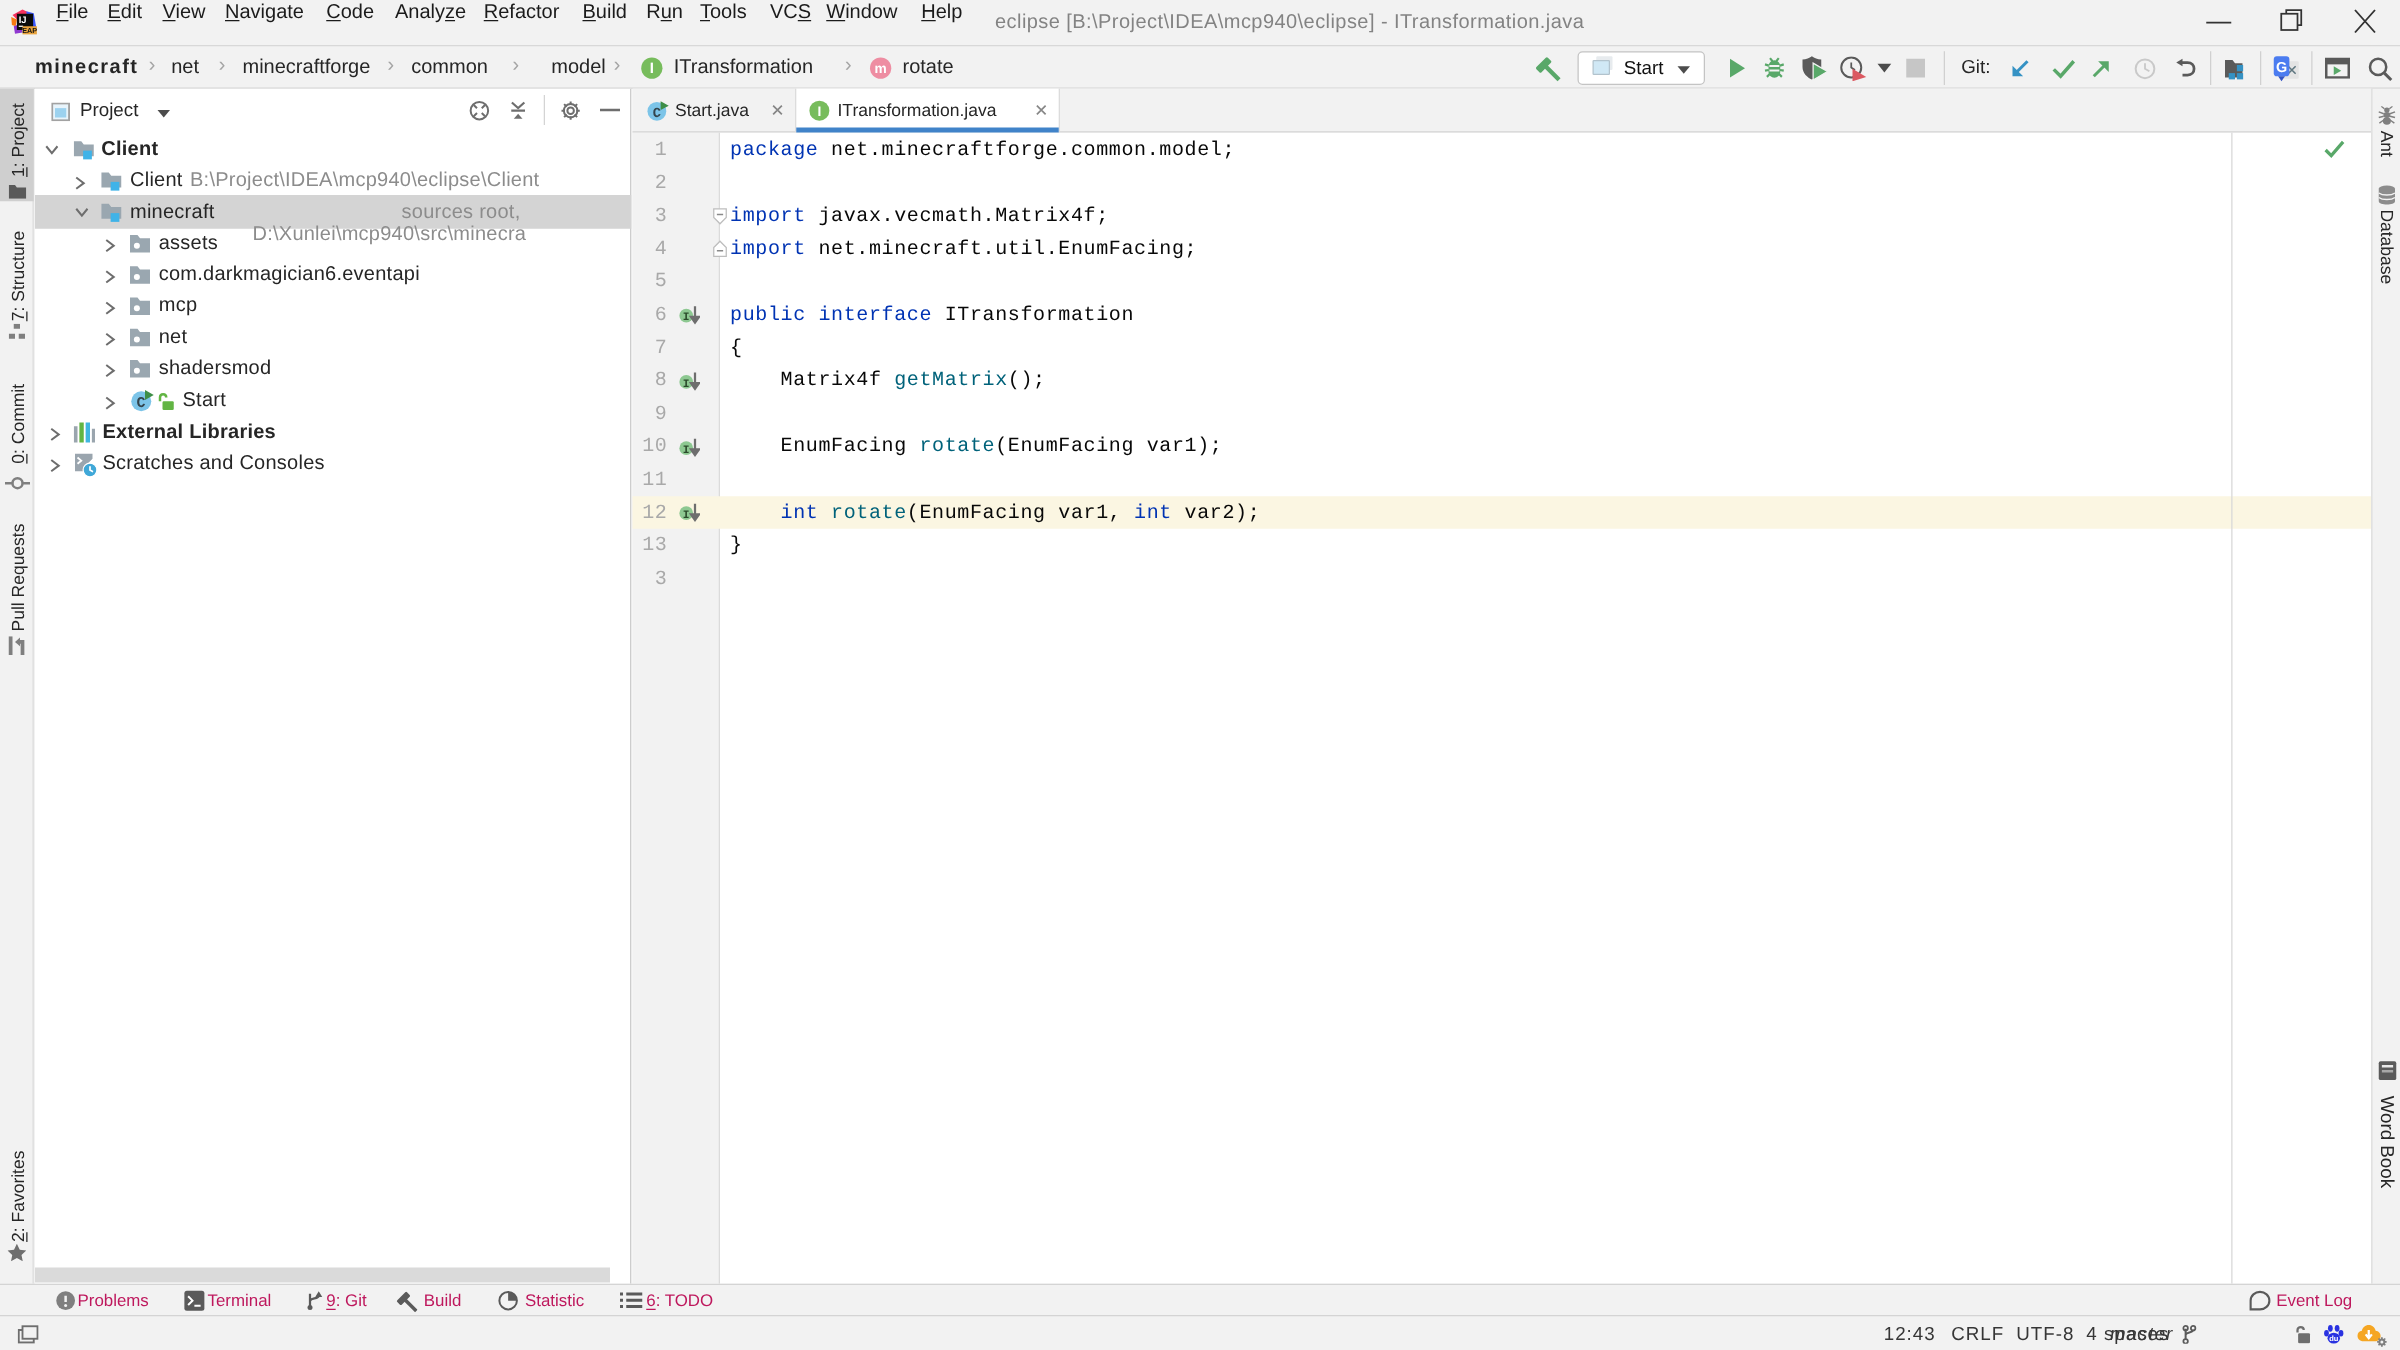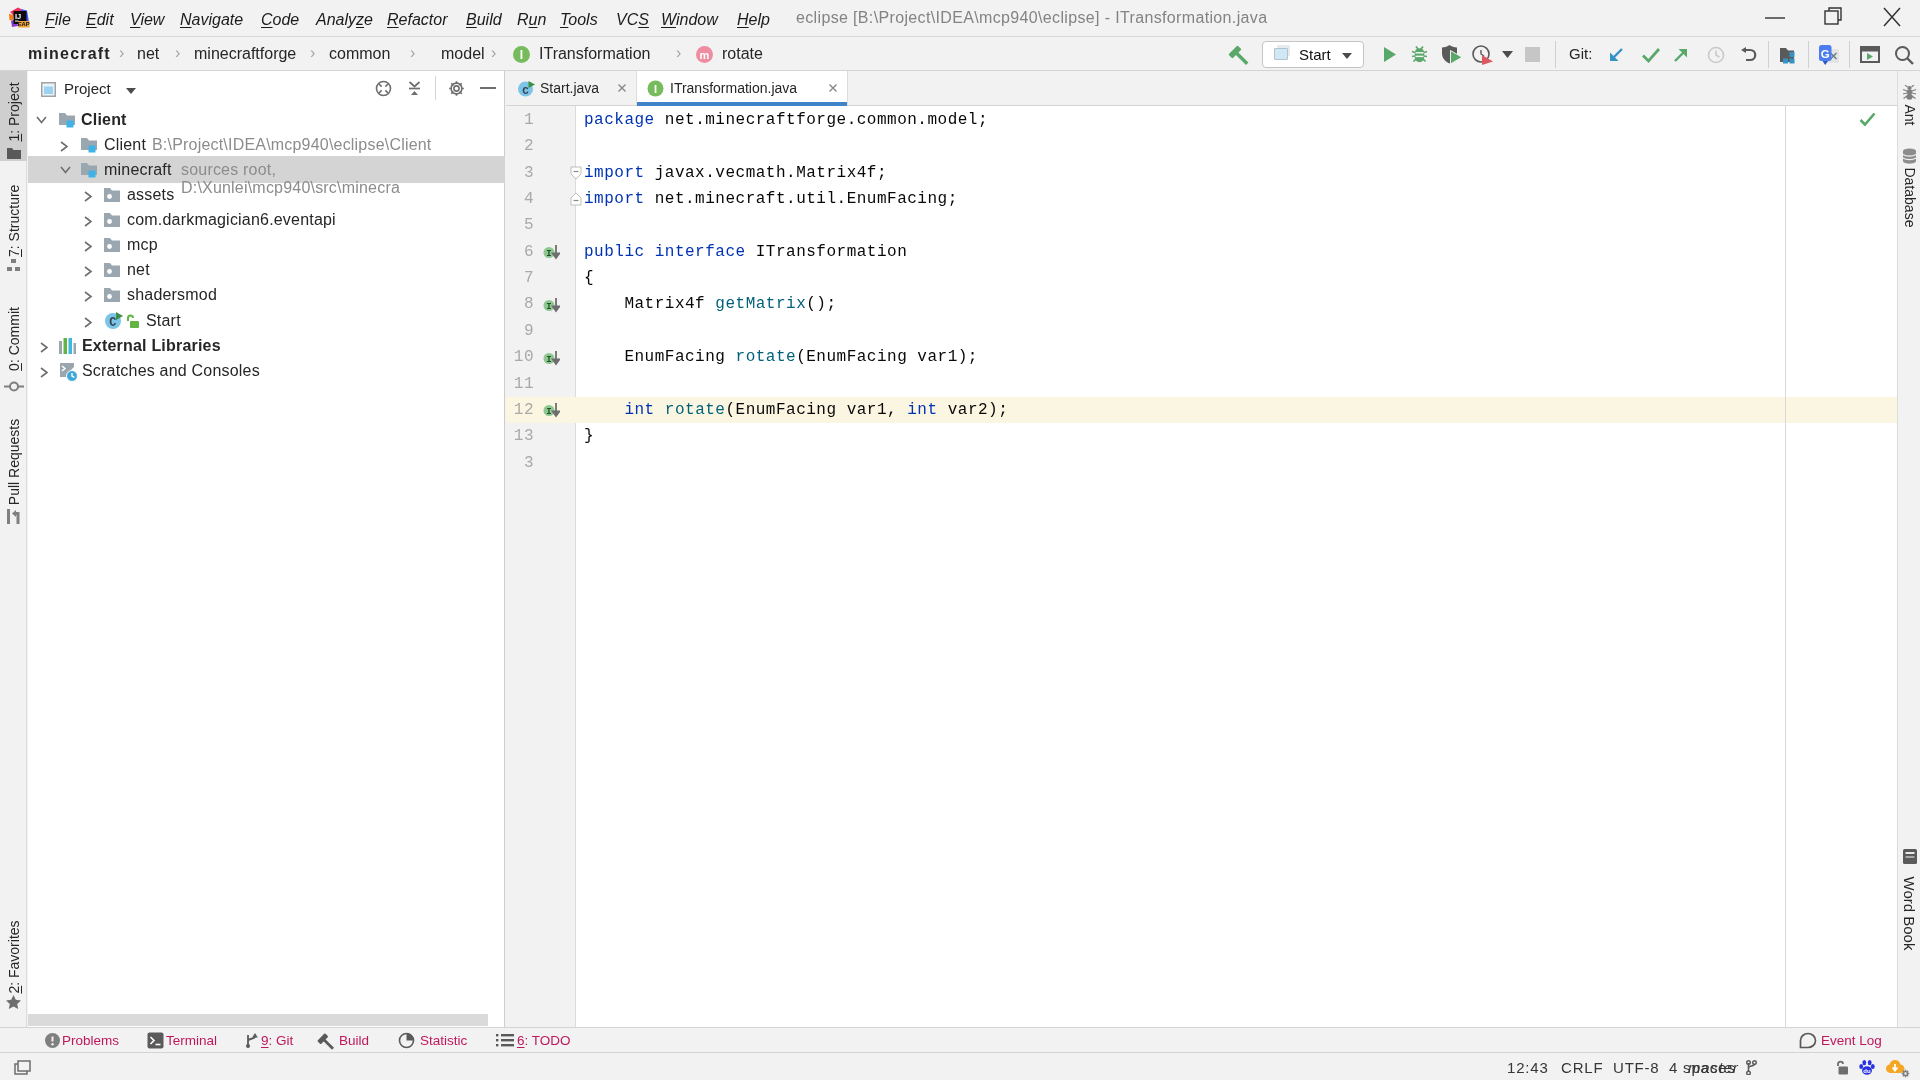--- a/index.html
+++ b/index.html
@@ -1,39 +1,39 @@
 <!DOCTYPE html>
 <html><head>
 <meta charset="utf-8">
 <style>
   * { margin:0; padding:0; box-sizing:border-box; }
   html,body { width:1920px; height:1080px; overflow:hidden; background:#F2F2F2;
     font-family:"Liberation Sans", sans-serif; }
   .abs { position:absolute; }
   #titlebar { position:absolute; left:0; top:0; width:1920px; height:37px;
     background:#F2F2F2; border-bottom:1px solid #D8D8D8; }
-  .menu { position:absolute; top:11px; font-size:16px; color:#1B1B1B;font-style:italic; }
+  .menu { position:absolute; top:1px; font-size:16px; color:#1B1B1B; }
   .menu u { text-decoration-thickness:1px; text-underline-offset:2px; }
   #wtitle { position:absolute; top:9px; font-size:16px; color:#838383; letter-spacing:0.35px; }
   #crumbbar { position:absolute; left:0; top:38px; width:1920px; height:33px;
     background:#F2F2F2; border-bottom:1px solid #D4D4D4; }
   .crumb { position:absolute; top:7px; font-size:16px; color:#262626; }
   .csep { position:absolute; top:6px; font-size:16px; color:#A5A5A5; }
   #leftstripe { position:absolute; left:0; top:71px; width:27px; height:956px;
     background:#F2F2F2; border-right:1px solid #DCDCDC; }
   .vtextL { position:absolute; transform:rotate(-90deg); transform-origin:center;
     font-size:14px; color:#262626; white-space:nowrap; }
   .vtextL u, .vtextR u { text-decoration-thickness:1px; text-underline-offset:2px; }
   #rightstripe { position:absolute; left:1897px; top:71px; width:23px; height:956px;
     background:#F2F2F2; border-left:1px solid #DCDCDC; }
   .vtextR { position:absolute; transform:rotate(90deg); transform-origin:center;
     font-size:14px; color:#262626; white-space:nowrap; }
   #projpanel { position:absolute; left:28px; top:71px; width:477px; height:956px;
     background:#FFFFFF; border-right:1px solid #CDCDCD; }
-  .trow { position:absolute; left:0; width:393px; height:26px; font-size:16px; letter-spacing:0.2px; color:#262626; }
+  .trow { position:absolute; left:0; width:393px; height:26px; font-size:16px; letter-spacing:0.2px; color:#262626;text-align:right; }
   .trow .lbl { position:absolute; top:4px; }
   .gray { color:#8C8C8C; }
   #editor { position:absolute; left:506px; top:71px; width:1391px; height:956px;
     background:#FFFFFF; }
   #tabbar { position:absolute; left:0; top:0; width:1391px; height:35px;
     background:#F2F2F2; border-bottom:1px solid #D4D4D4; }
   .code, .lnum { font-family:"Liberation Mono", monospace; font-size:16px;
     letter-spacing:0.5px; white-space:pre; line-height:26.35px; height:26.35px; }
   .code { position:absolute; left:78px; color:#080808; }
   .lnum { position:absolute; left:0; width:28px; text-align:right; color:#A9A9A9; }

